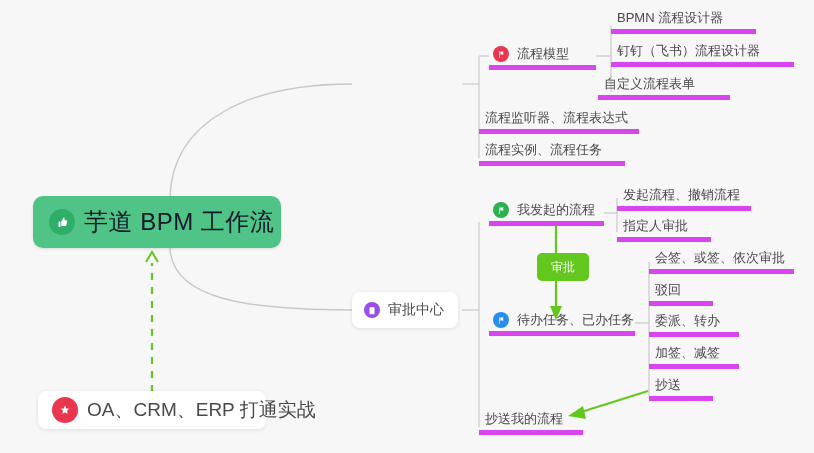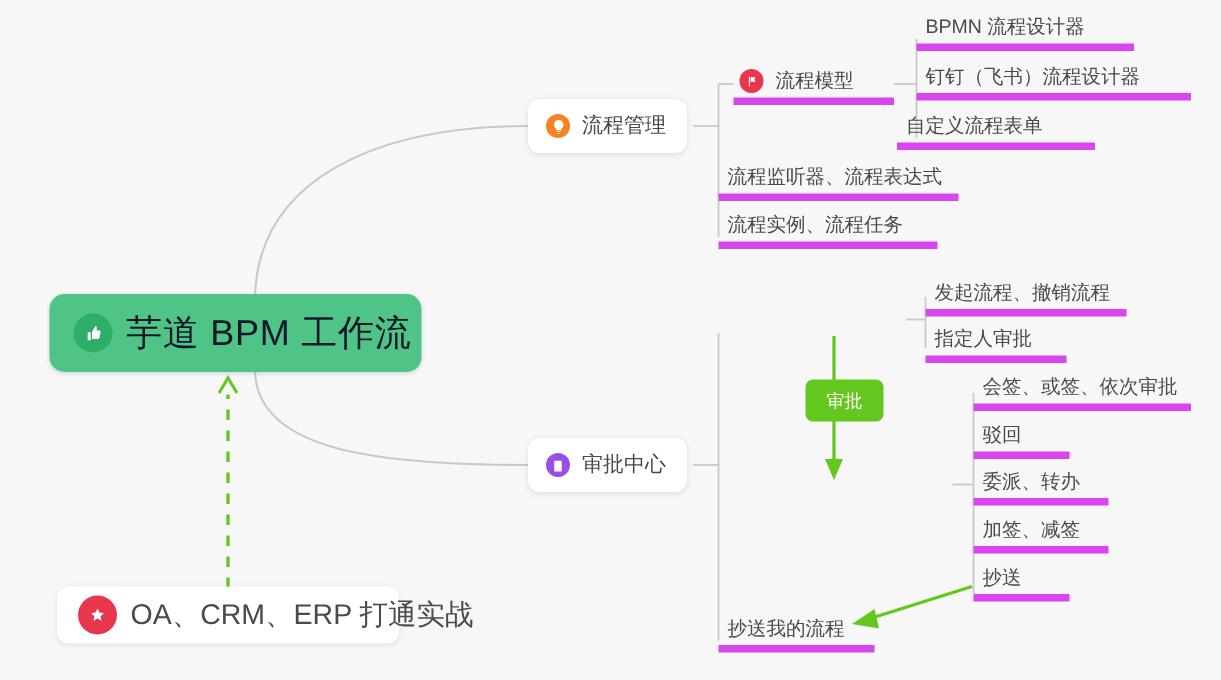--- a/index.html
+++ b/index.html
@@ -201,28 +201,20 @@
 
   <div class="root-node">
     <span class="icon icon-circle ic-26 thumb-icon">
       <svg viewBox="0 0 24 24" fill="#ffffff" xmlns="http://www.w3.org/2000/svg">
         <path d="M6.5 10.5h2.2V19H6.5a1 1 0 0 1-1-1v-6.5a1 1 0 0 1 1-1zm3.6-.3 3.2-5.6c.5-.9 1.9-.6 1.9.5v3.3h2.6c1 0 1.7.9 1.5 1.8l-1.1 5.9c-.15.8-.85 1.4-1.7 1.4h-6.4v-7.3z"></path>
       </svg>
     </span>
     <span class="root-label">芋道 BPM 工作流</span>
   </div>
 
-  <div class="branch-card" style="left:352px; top:66px;">
-    <span class="icon icon-circle ic-16 bulb-icon">
-      <svg viewBox="0 0 24 24" fill="#ffffff" xmlns="http://www.w3.org/2000/svg">
-        <path d="M12 2a7 7 0 0 0-4 12.7V17h8v-2.3A7 7 0 0 0 12 2zM9.5 18.6h5v1.2h-5zM10.3 21h3.4v1.1h-3.4z"></path>
-      </svg>
-    </span>
-    <span class="branch-label">流程管理</span>
-  </div>
 
   <div class="leaf with-icon" style="left:489px; top:44px; width:107px;">
     <span class="icon icon-circle ic-16 flag-icon flag-red">
       <svg viewBox="0 0 24 24" fill="#ffffff" xmlns="http://www.w3.org/2000/svg">
         <path d="M6 3h1.8v18H6zM9 4h9l-2.2 4L18 12H9z"></path>
       </svg>
     </span>
     <span class="leaf-label">流程模型</span>
   </div>
 
@@ -245,28 +237,44 @@
 
   <div class="branch-card" style="left:352px; top:292px;">
     <span class="icon icon-circle ic-16 clipboard-icon">
       <svg viewBox="0 0 24 24" fill="#ffffff" xmlns="http://www.w3.org/2000/svg">
         <path d="M7 4h10a1 1 0 0 1 1 1v15a1 1 0 0 1-1 1H7a1 1 0 0 1-1-1V5a1 1 0 0 1 1-1zm2.5 4h5v1.6h-5zm0 3.6h5v1.6h-5zm0 3.6h3.2v1.6H9.5z"></path>
       </svg>
     </span>
     <span class="branch-label">审批中心</span>
   </div>
 
+  <div class="leaf with-icon" style="left:489px; top:200px; width:115px;">
+    <span class="icon icon-circle ic-16 flag-icon flag-green">
+      <svg viewBox="0 0 24 24" fill="#ffffff" xmlns="http://www.w3.org/2000/svg">
+        <path d="M6 3h1.8v18H6zM9 4h9l-2.2 4L18 12H9z"></path>
+      </svg>
+    </span>
+    <span class="leaf-label">我发起的流程</span>
+  </div>
 
   <div class="leaf" style="left:617px; top:185px; width:134px;">
     <span class="leaf-label">发起流程、撤销流程</span>
   </div>
   <div class="leaf" style="left:617px; top:216px; width:94px;">
     <span class="leaf-label">指定人审批</span>
   </div>
 
+  <div class="leaf with-icon" style="left:489px; top:310px; width:146px;">
+    <span class="icon icon-circle ic-16 flag-icon flag-blue">
+      <svg viewBox="0 0 24 24" fill="#ffffff" xmlns="http://www.w3.org/2000/svg">
+        <path d="M6 3h1.8v18H6zM9 4h9l-2.2 4L18 12H9z"></path>
+      </svg>
+    </span>
+    <span class="leaf-label">待办任务、已办任务</span>
+  </div>
 
   <div class="leaf" style="left:649px; top:248px; width:145px;">
     <span class="leaf-label">会签、或签、依次审批</span>
   </div>
   <div class="leaf" style="left:649px; top:280px; width:64px;">
     <span class="leaf-label">驳回</span>
   </div>
   <div class="leaf" style="left:649px; top:311px; width:90px;">
     <span class="leaf-label">委派、转办</span>
   </div>

